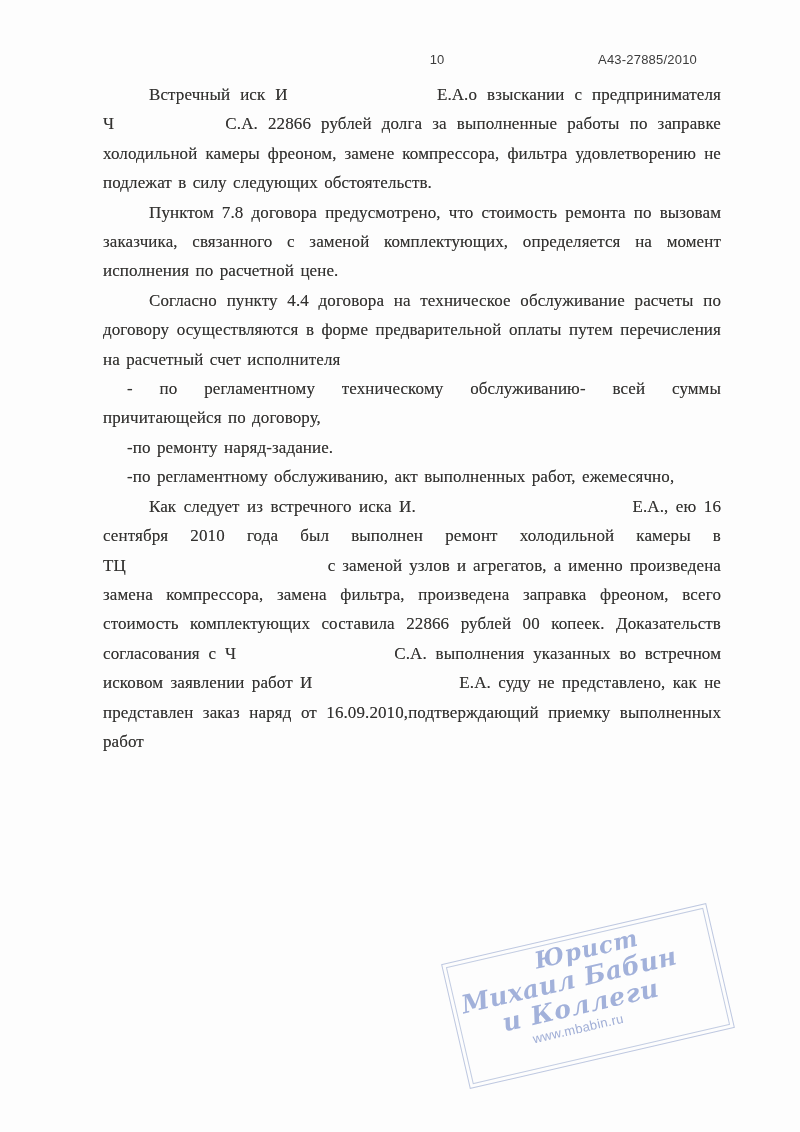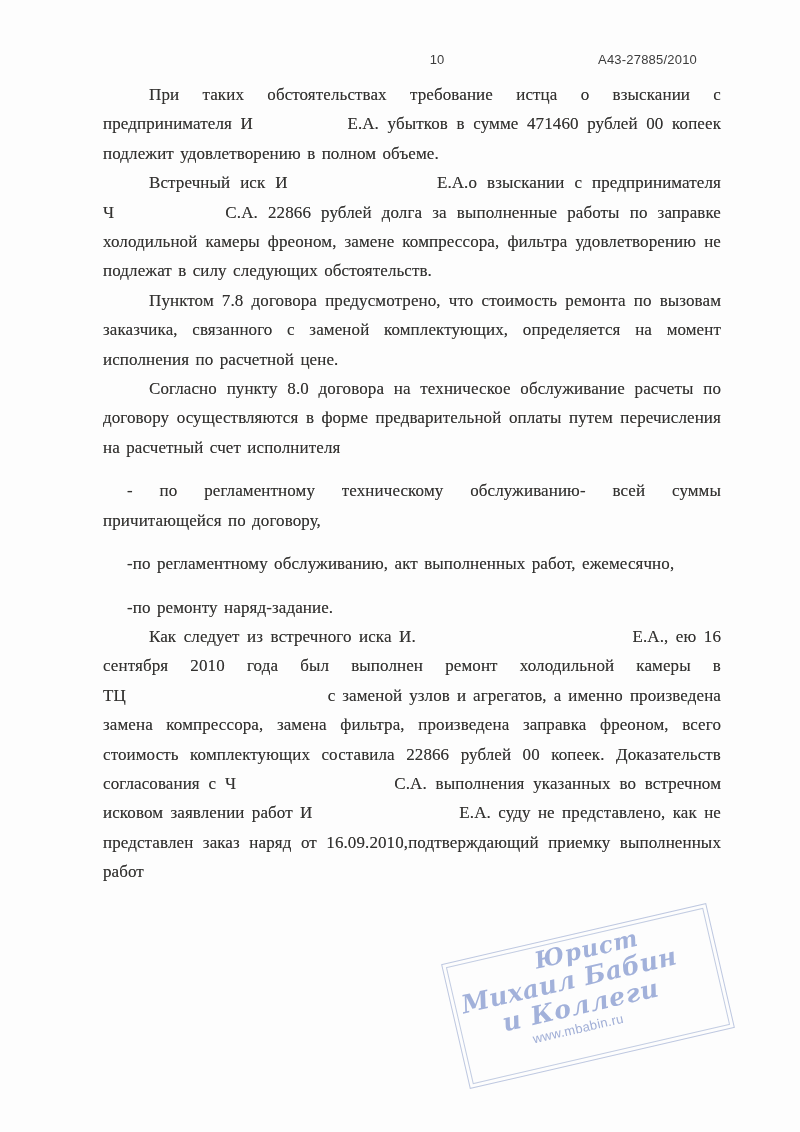--- a/index.html
+++ b/index.html
@@ -52,21 +52,20 @@
     letter-spacing: 0.1px;
     text-shadow: 0 0 0.6px rgba(60,60,60,0.55);
   }
   .doc-body p {
     margin: 0;
     padding: 0;
     text-indent: 46px;
   }
   .doc-body p.dash {
     text-indent: 24px;
-    margin-top: 14px;
   }
   
   .stamp {
     position: absolute;
     left: 452px;
     top: 932px;
     width: 272px;
     height: 128px;
     transform: rotate(-13deg);
     border: 1.6px solid rgba(136,155,200,0.55);
@@ -122,27 +121,26 @@
 <body>
 
 <div class="page">
 
   <div class="header">
     <span class="pageno">10</span>
     <span class="caseno">А43-27885/2010</span>
   </div>
 
   <div class="doc-body">
-    <p>При таких обстоятельствах требование истца о взыскании с предпринимателя И&nbsp;&nbsp;&nbsp;&nbsp;&nbsp;&nbsp;&nbsp;&nbsp;&nbsp;&nbsp; Е.А. убытков в сумме  471460  рублей 00 копеек подлежит удовлетворению в полном объеме.</p>
     <p>Встречный иск И&nbsp;&nbsp;&nbsp;&nbsp;&nbsp;&nbsp;&nbsp;&nbsp;&nbsp;&nbsp;&nbsp;&nbsp;&nbsp;&nbsp; Е.А.о взыскании с предпринимателя Ч&nbsp;&nbsp;&nbsp;&nbsp;&nbsp;&nbsp;&nbsp;&nbsp;&nbsp;&nbsp; С.А. 22866 рублей долга за выполненные работы по заправке  холодильной камеры фреоном, замене компрессора, фильтра удовлетворению не подлежат в силу следующих обстоятельств.</p>
     <p>Пунктом 7.8 договора  предусмотрено, что стоимость ремонта по вызовам заказчика, связанного с заменой комплектующих, определяется на момент исполнения по расчетной цене.</p>
-    <p>Согласно пункту 8.0 договора на  техническое обслуживание расчеты по договору осуществляются в форме предварительной оплаты путем перечисления на расчетный счет исполнителя</p>
+    <p>Согласно пункту 4.4 договора на  техническое обслуживание расчеты по договору осуществляются в форме предварительной оплаты путем перечисления на расчетный счет исполнителя</p>
     <p class="dash">- по регламентному техническому обслуживанию- всей суммы причитающейся по договору,</p>
+    <p class="dash">-по ремонту наряд-задание.</p>
     <p class="dash">-по регламентному обслуживанию, акт выполненных работ, ежемесячно,</p>
-    <p class="dash">-по ремонту наряд-задание.</p>
     <p>Как следует из встречного иска И.&nbsp;&nbsp;&nbsp;&nbsp;&nbsp;&nbsp;&nbsp;&nbsp;&nbsp;&nbsp;&nbsp;&nbsp;&nbsp;&nbsp;&nbsp;&nbsp;&nbsp;&nbsp;&nbsp;&nbsp;&nbsp;&nbsp;&nbsp;&nbsp;&nbsp;&nbsp;&nbsp;&nbsp; Е.А., ею 16 сентября 2010 года был выполнен ремонт холодильной камеры в ТЦ&nbsp;&nbsp;&nbsp;&nbsp;&nbsp;&nbsp;&nbsp;&nbsp;&nbsp;&nbsp;&nbsp;&nbsp;&nbsp;&nbsp;&nbsp;&nbsp;&nbsp;&nbsp;&nbsp;&nbsp;&nbsp;&nbsp;&nbsp;&nbsp;&nbsp;&nbsp;&nbsp;&nbsp; с заменой узлов и агрегатов, а именно произведена замена компрессора, замена фильтра,  произведена заправка фреоном, всего стоимость комплектующих составила 22866 рублей 00 копеек. Доказательств согласования с Ч&nbsp;&nbsp;&nbsp;&nbsp;&nbsp;&nbsp;&nbsp;&nbsp;&nbsp;&nbsp;&nbsp;&nbsp;&nbsp;&nbsp;&nbsp;&nbsp;&nbsp; С.А.  выполнения указанных во встречном исковом заявлении работ И&nbsp;&nbsp;&nbsp;&nbsp;&nbsp;&nbsp;&nbsp;&nbsp;&nbsp;&nbsp;&nbsp;&nbsp;&nbsp;&nbsp;&nbsp;&nbsp;&nbsp;&nbsp;&nbsp; Е.А. суду не представлено, как не представлен заказ наряд от  16.09.2010,подтверждающий приемку выполненных работ</p>
   </div>
 
   <div class="stamp">
     <div class="stamp-inner">
       <div class="stamp-line1">Юрист</div>
       <div class="stamp-line2">Михаил Бабин</div>
       <div class="stamp-line3">и Коллеги</div>
       <div class="stamp-url">www.mbabin.ru</div>
     </div>

